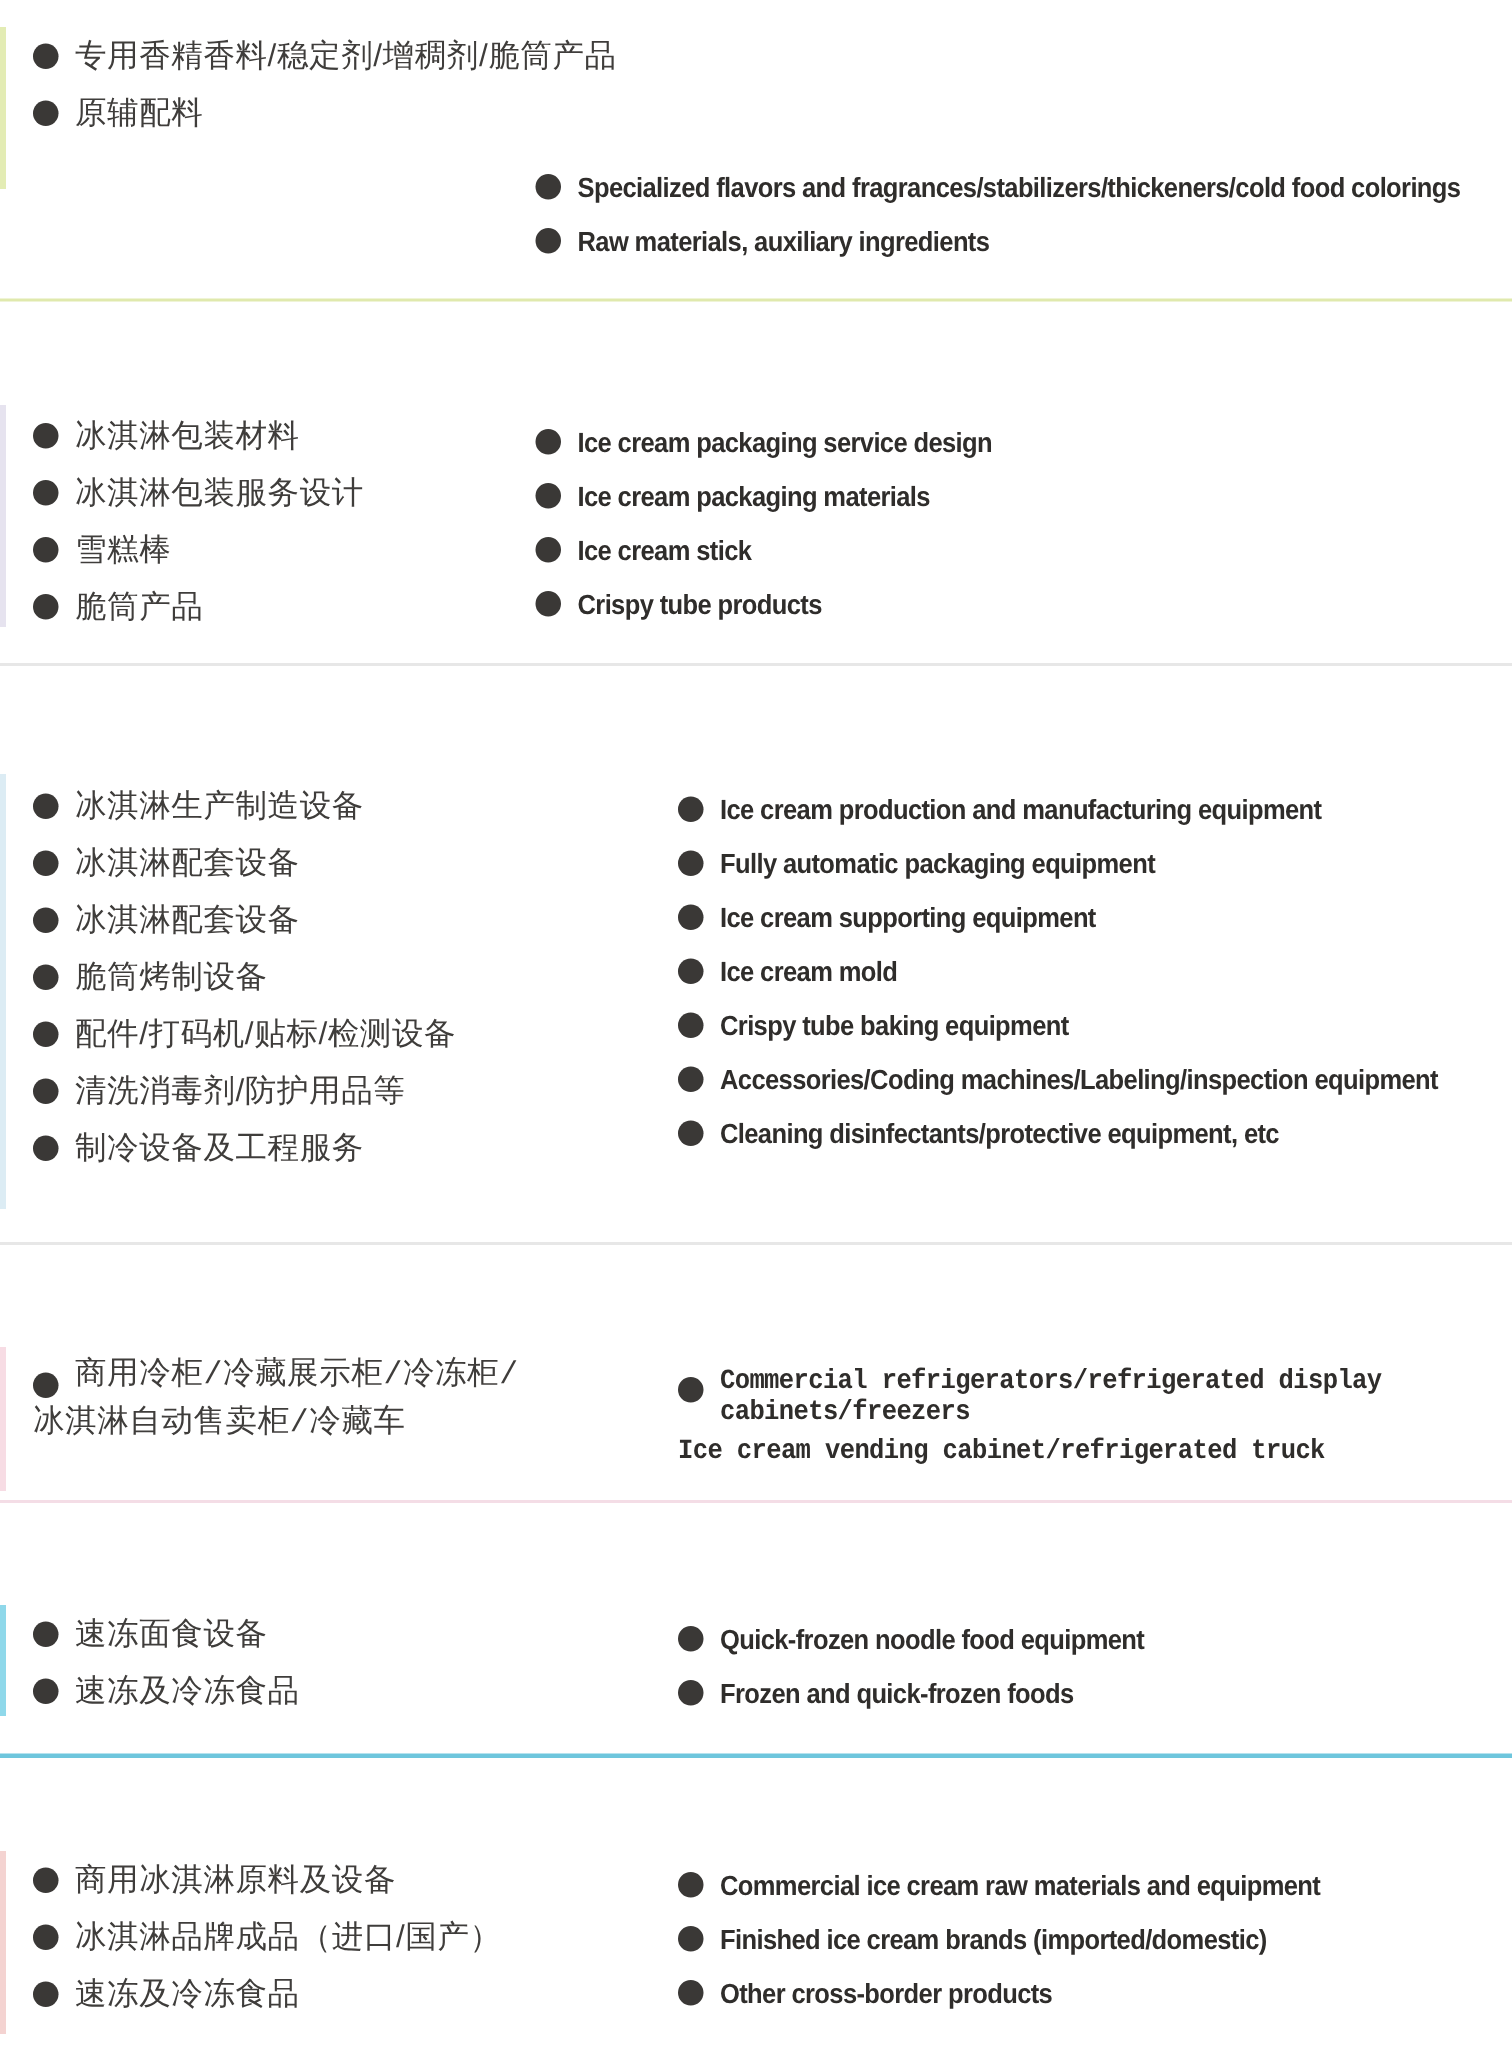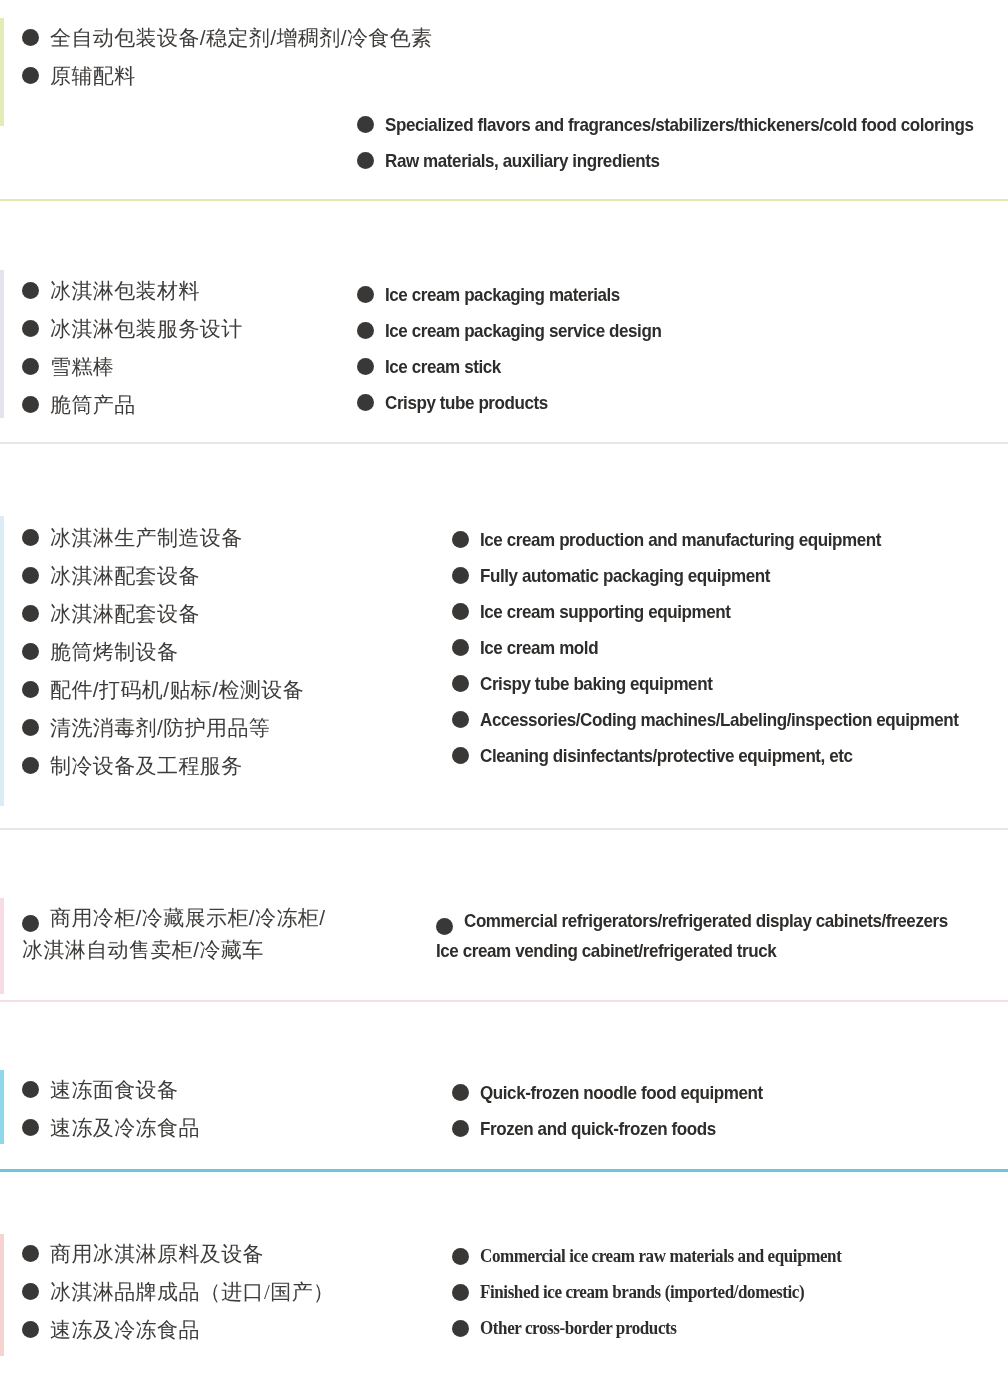--- a/index.html
+++ b/index.html
@@ -71,21 +71,21 @@
 
 <div id="sections">
 
   <div class="section" style="position:absolute;left:0;top:0;width:1008px;height:202px;">
     <div class="accent" style="top:18px;height:108px;background:#e3ecb4;"></div>
 
     <div class="cols" style="height:202px;">
       <div class="col zh" style="left:22px;top:26px;">
         <div class="row">
           <span class="dot"></span>
-          <span class="txt">全自动包装设备/稳定剂/增稠剂/冷食色素</span>
+          <span class="txt">专用香精香料/稳定剂/增稠剂/脆筒产品</span>
         </div>
         <div class="row">
           <span class="dot"></span>
           <span class="txt">原辅配料</span>
         </div>
       </div>
 
       <div class="col en" style="left:357px;top:114px;">
         <div class="row">
           <span class="dot"></span>
@@ -120,25 +120,25 @@
         </div>
         <div class="row">
           <span class="dot"></span>
           <span class="txt">脆筒产品</span>
         </div>
       </div>
 
       <div class="col en" style="left:357px;top:82px;">
         <div class="row">
           <span class="dot"></span>
+          <span class="txt">Ice cream packaging service design</span>
+        </div>
+        <div class="row">
+          <span class="dot"></span>
           <span class="txt">Ice cream packaging materials</span>
-        </div>
-        <div class="row">
-          <span class="dot"></span>
-          <span class="txt">Ice cream packaging service design</span>
         </div>
         <div class="row">
           <span class="dot"></span>
           <span class="txt">Ice cream stick</span>
         </div>
         <div class="row">
           <span class="dot"></span>
           <span class="txt">Crispy tube products</span>
         </div>
       </div>
@@ -213,32 +213,32 @@
         </div>
       </div>
     </div>
 
     <div class="divider" style="top:384px;background:#e7e7e7;"></div>
   </div>
 
   <div class="section" style="position:absolute;left:0;top:830px;width:1008px;height:172px;">
     <div class="accent" style="top:68px;height:96px;background:#f7dce4;"></div>
 
-    <div class="cols" style="height:172px;">
+    <div class="cols" style="height:172px;font-family:Liberation Mono, monospace;">
       <div class="col zh wrap" style="left:22px;top:76px;">
         <div class="row">
           <span class="dot" style="margin-top:9px;"></span>
           <span class="txt">商用冷柜/冷藏展示柜/冷冻柜/</span>
         </div>
         <div class="row" style="margin-top:-8px;">
           <span class="txt">冰淇淋自动售卖柜/冷藏车</span>
         </div>
       </div>
 
-      <div class="col en wrap" style="left:436px;top:80px;text-align:center;">
+      <div class="col en wrap" style="left:452px;top:80px;">
         <div class="row">
           <span class="dot" style="margin-top:8px;"></span>
           <span class="txt">Commercial refrigerators/refrigerated display cabinets/freezers</span>
         </div>
         <div class="row" style="margin-top:-10px;">
           <span class="txt">Ice cream vending cabinet/refrigerated truck</span>
         </div>
       </div>
     </div>
 
@@ -271,21 +271,21 @@
         </div>
       </div>
     </div>
 
     <div class="divider" style="top:167px;height:3px;background:#6ec6dd;"></div>
   </div>
 
   <div class="section" style="position:absolute;left:0;top:1172px;width:1008px;height:202px;">
     <div class="accent" style="top:62px;height:122px;background:#f4d3d1;"></div>
 
-    <div class="cols" style="height:202px;font-family:Liberation Serif, serif;">
+    <div class="cols" style="height:202px;">
       <div class="col zh" style="left:22px;top:70px;">
         <div class="row">
           <span class="dot"></span>
           <span class="txt">商用冰淇淋原料及设备</span>
         </div>
         <div class="row">
           <span class="dot"></span>
           <span class="txt">冰淇淋品牌成品（进口/国产）</span>
         </div>
         <div class="row">

